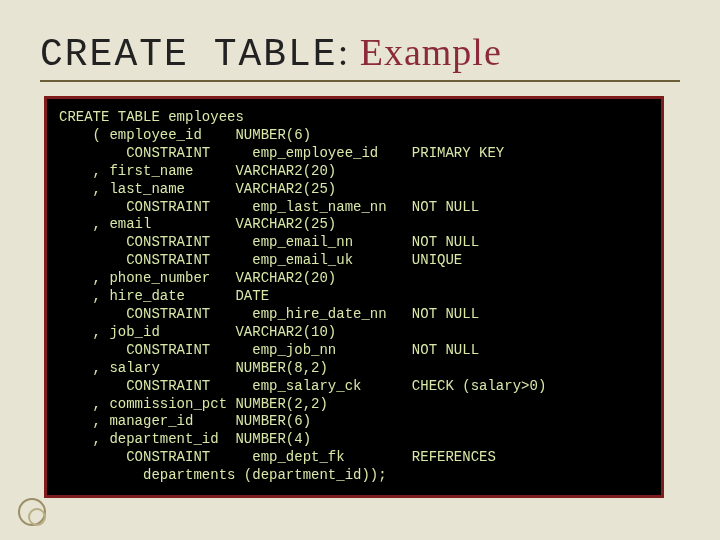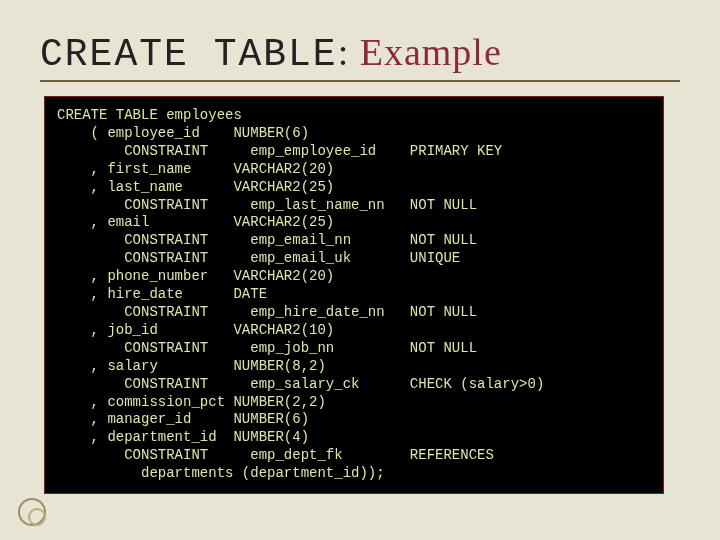--- a/index.html
+++ b/index.html
@@ -40,21 +40,21 @@
     width: 100%;
   }
   .codebox {
     background: #000;
     color: #d9e8a8;
     font-family: 'Courier New', Courier, monospace;
     font-size: 14px;
     line-height: 1.28;
     padding: 10px 12px 10px 12px;
     white-space: pre;
-    border: 1px solid #7f1d1d;
+    border: 3px solid #7f1d1d;
     box-sizing: border-box;
     width: 620px;
     margin-left: 4px;
     overflow: hidden;
   }
   .corner-deco {
     position: absolute;
     left: 18px;
     bottom: 14px;
     width: 28px;

